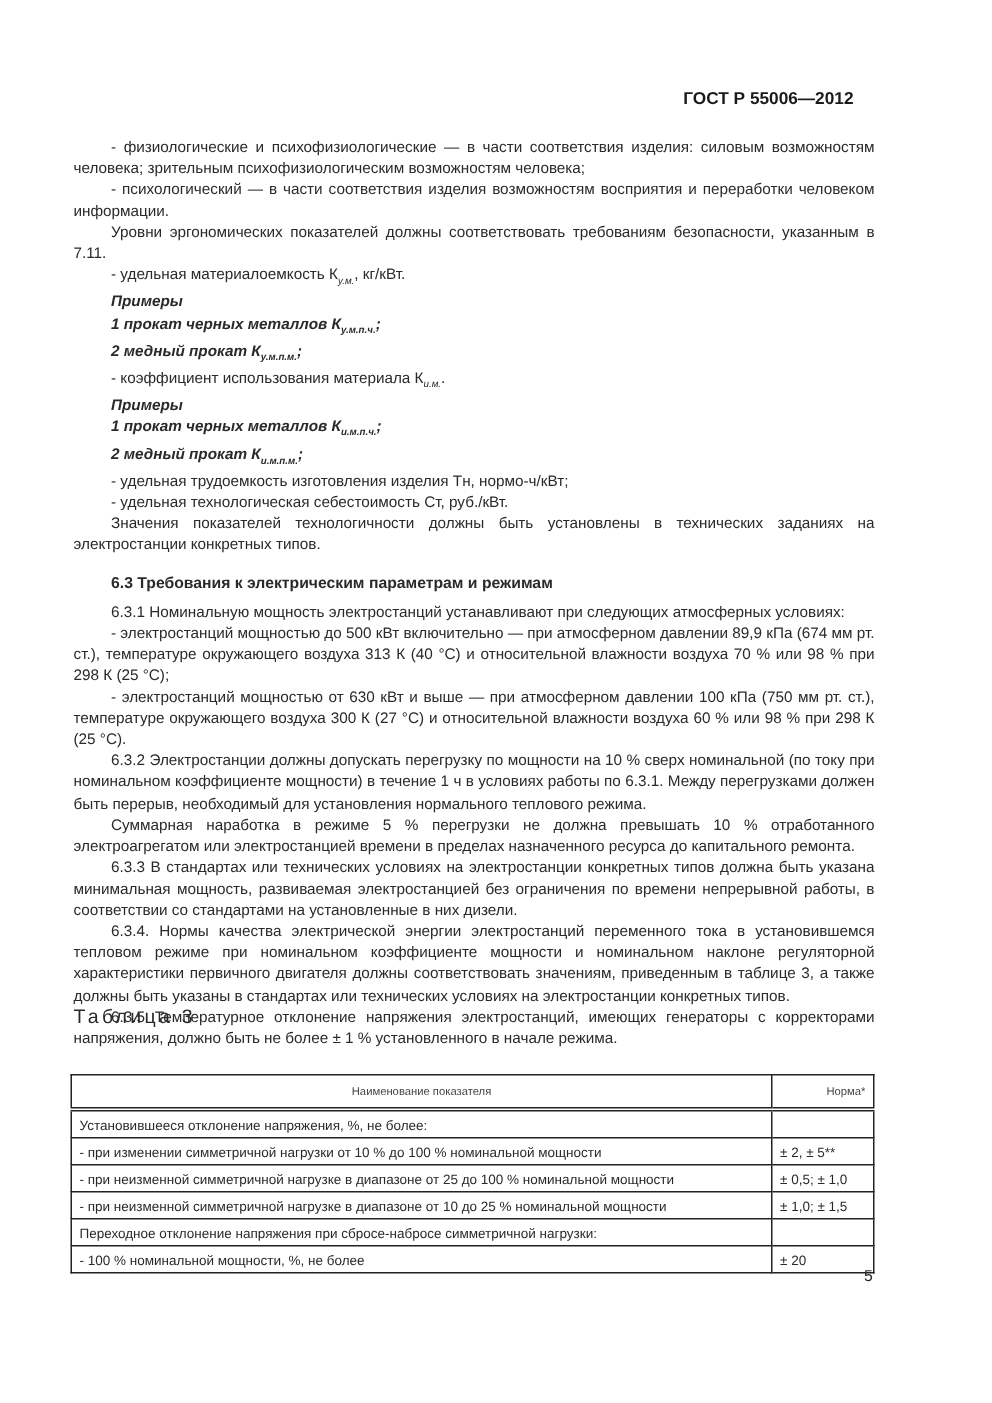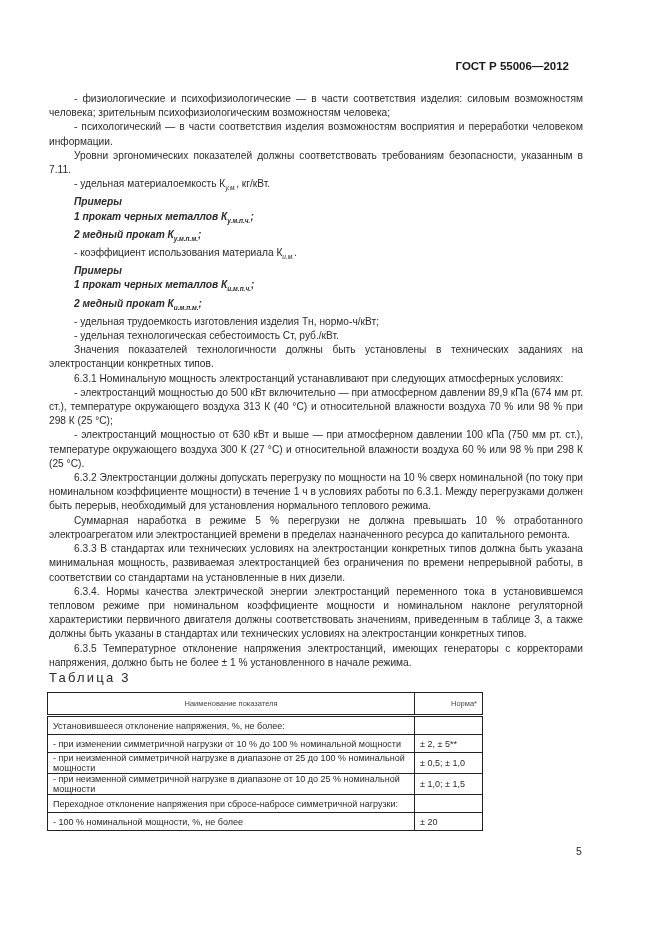--- a/index.html
+++ b/index.html
@@ -19,21 +19,21 @@
   .ind { text-indent: 25px; }
   .lm { padding-left: 25px; }
   .bi { font-weight: bold; font-style: italic; }
   .sub { font-size: 6.5px; vertical-align: -3px; font-style: italic; }
   .section-title { font-weight: bold; padding-left: 25px; margin-top: 10px; margin-bottom: 6px; font-size: 10.5px; }
   .table-caption {
     position: absolute; left: 49px; top: 670px;
     font-size: 13px; letter-spacing: 2.2px;
   }
   table.norms {
-    position: absolute; left: 47px; top: 692px; width: 436px;
+    position: absolute; left: 47px; top: 716px; width: 536px;
     border-collapse: collapse; font-size: 9px; color: #2a2a2a; border-radius: 13px;
   }
   table.norms td, table.norms th {
     border: 1px solid #222; padding: 0 5px; height: 17px; vertical-align: middle;
   }
   table.norms th { font-weight: normal; font-size: 7.5px; height: 21px; color: #444; }
   table.norms thead tr th { border-bottom: 3px double #222; }
   table.norms td.val { width: 57px; }
   table.norms th.val { width: 57px; text-align: right; margin-left: 47px; }
   .page-number { position: absolute; left: 576px; top: 845px; font-size: 10.5px; }
@@ -51,20 +51,21 @@
   <p class="p lm bi">Примеры</p>
   <p class="p lm bi"><span>1 прокат черных металлов К</span><span class="sub">у.м.п.ч.</span><span>;</span></p>
   <p class="p lm bi"><span>2 медный прокат К</span><span class="sub">у.м.п.м.</span><span>;</span></p>
   <p class="p lm"><span>- коэффициент использования материала К</span><span class="sub">и.м.</span><span>.</span></p>
   <p class="p lm bi">Примеры</p>
   <p class="p lm bi"><span>1 прокат черных металлов К</span><span class="sub">и.м.п.ч.</span><span>;</span></p>
   <p class="p lm bi"><span>2 медный прокат К</span><span class="sub">и.м.п.м.</span><span>;</span></p>
   <p class="p lm">- удельная трудоемкость изготовления изделия Тн, нормо-ч/кВт;</p>
   <p class="p lm">- удельная технологическая себестоимость Ст, руб./кВт.</p>
   <p class="p ind">Значения показателей технологичности должны быть установлены в технических заданиях на электростанции конкретных типов.</p>
+  <p class="p section-title">6.3 Требования к электрическим параметрам и режимам</p>
   <p class="p ind">6.3.1 Номинальную мощность электростанций устанавливают при следующих атмосферных условиях:</p>
   <p class="p ind">- электростанций мощностью до 500 кВт включительно — при атмосферном давлении 89,9 кПа (674 мм рт. ст.), температуре окружающего воздуха 313 К (40 °С) и относительной влажности воздуха 70 % или 98 % при 298 К (25 °С);</p>
   <p class="p ind">- электростанций мощностью от 630 кВт и выше — при атмосферном давлении 100 кПа (750 мм рт. ст.), температуре окружающего воздуха 300 К (27 °С) и относительной влажности воздуха 60 % или 98 % при 298 К (25 °С).</p>
   <p class="p ind">6.3.2 Электростанции должны допускать перегрузку по мощности на 10 % сверх номинальной (по току при номинальном коэффициенте мощности) в течение 1 ч в условиях работы по 6.3.1. Между перегрузками должен быть перерыв, необходимый для установления нормального теплового режима.</p>
   <p class="p ind">Суммарная наработка в режиме 5 % перегрузки не должна превышать 10 % отработанного электроагрегатом или электростанцией времени в пределах назначенного ресурса до капитального ремонта.</p>
   <p class="p ind">6.3.3 В стандартах или технических условиях на электростанции конкретных типов должна быть указана минимальная мощность, развиваемая электростанцией без ограничения по времени непрерывной работы, в соответствии со стандартами на установленные в них дизели.</p>
   <p class="p ind">6.3.4. Нормы качества электрической энергии электростанций переменного тока в установившемся тепловом режиме при номинальном коэффициенте мощности и номинальном наклоне регуляторной характеристики первичного двигателя должны соответствовать значениям, приведенным в таблице 3, а также должны быть указаны в стандартах или технических условиях на электростанции конкретных типов.</p>
   <p class="p ind">6.3.5 Температурное отклонение напряжения электростанций, имеющих генераторы с корректорами напряжения, должно быть не более ± 1 % установленного в начале режима.</p>
 </div>
 

